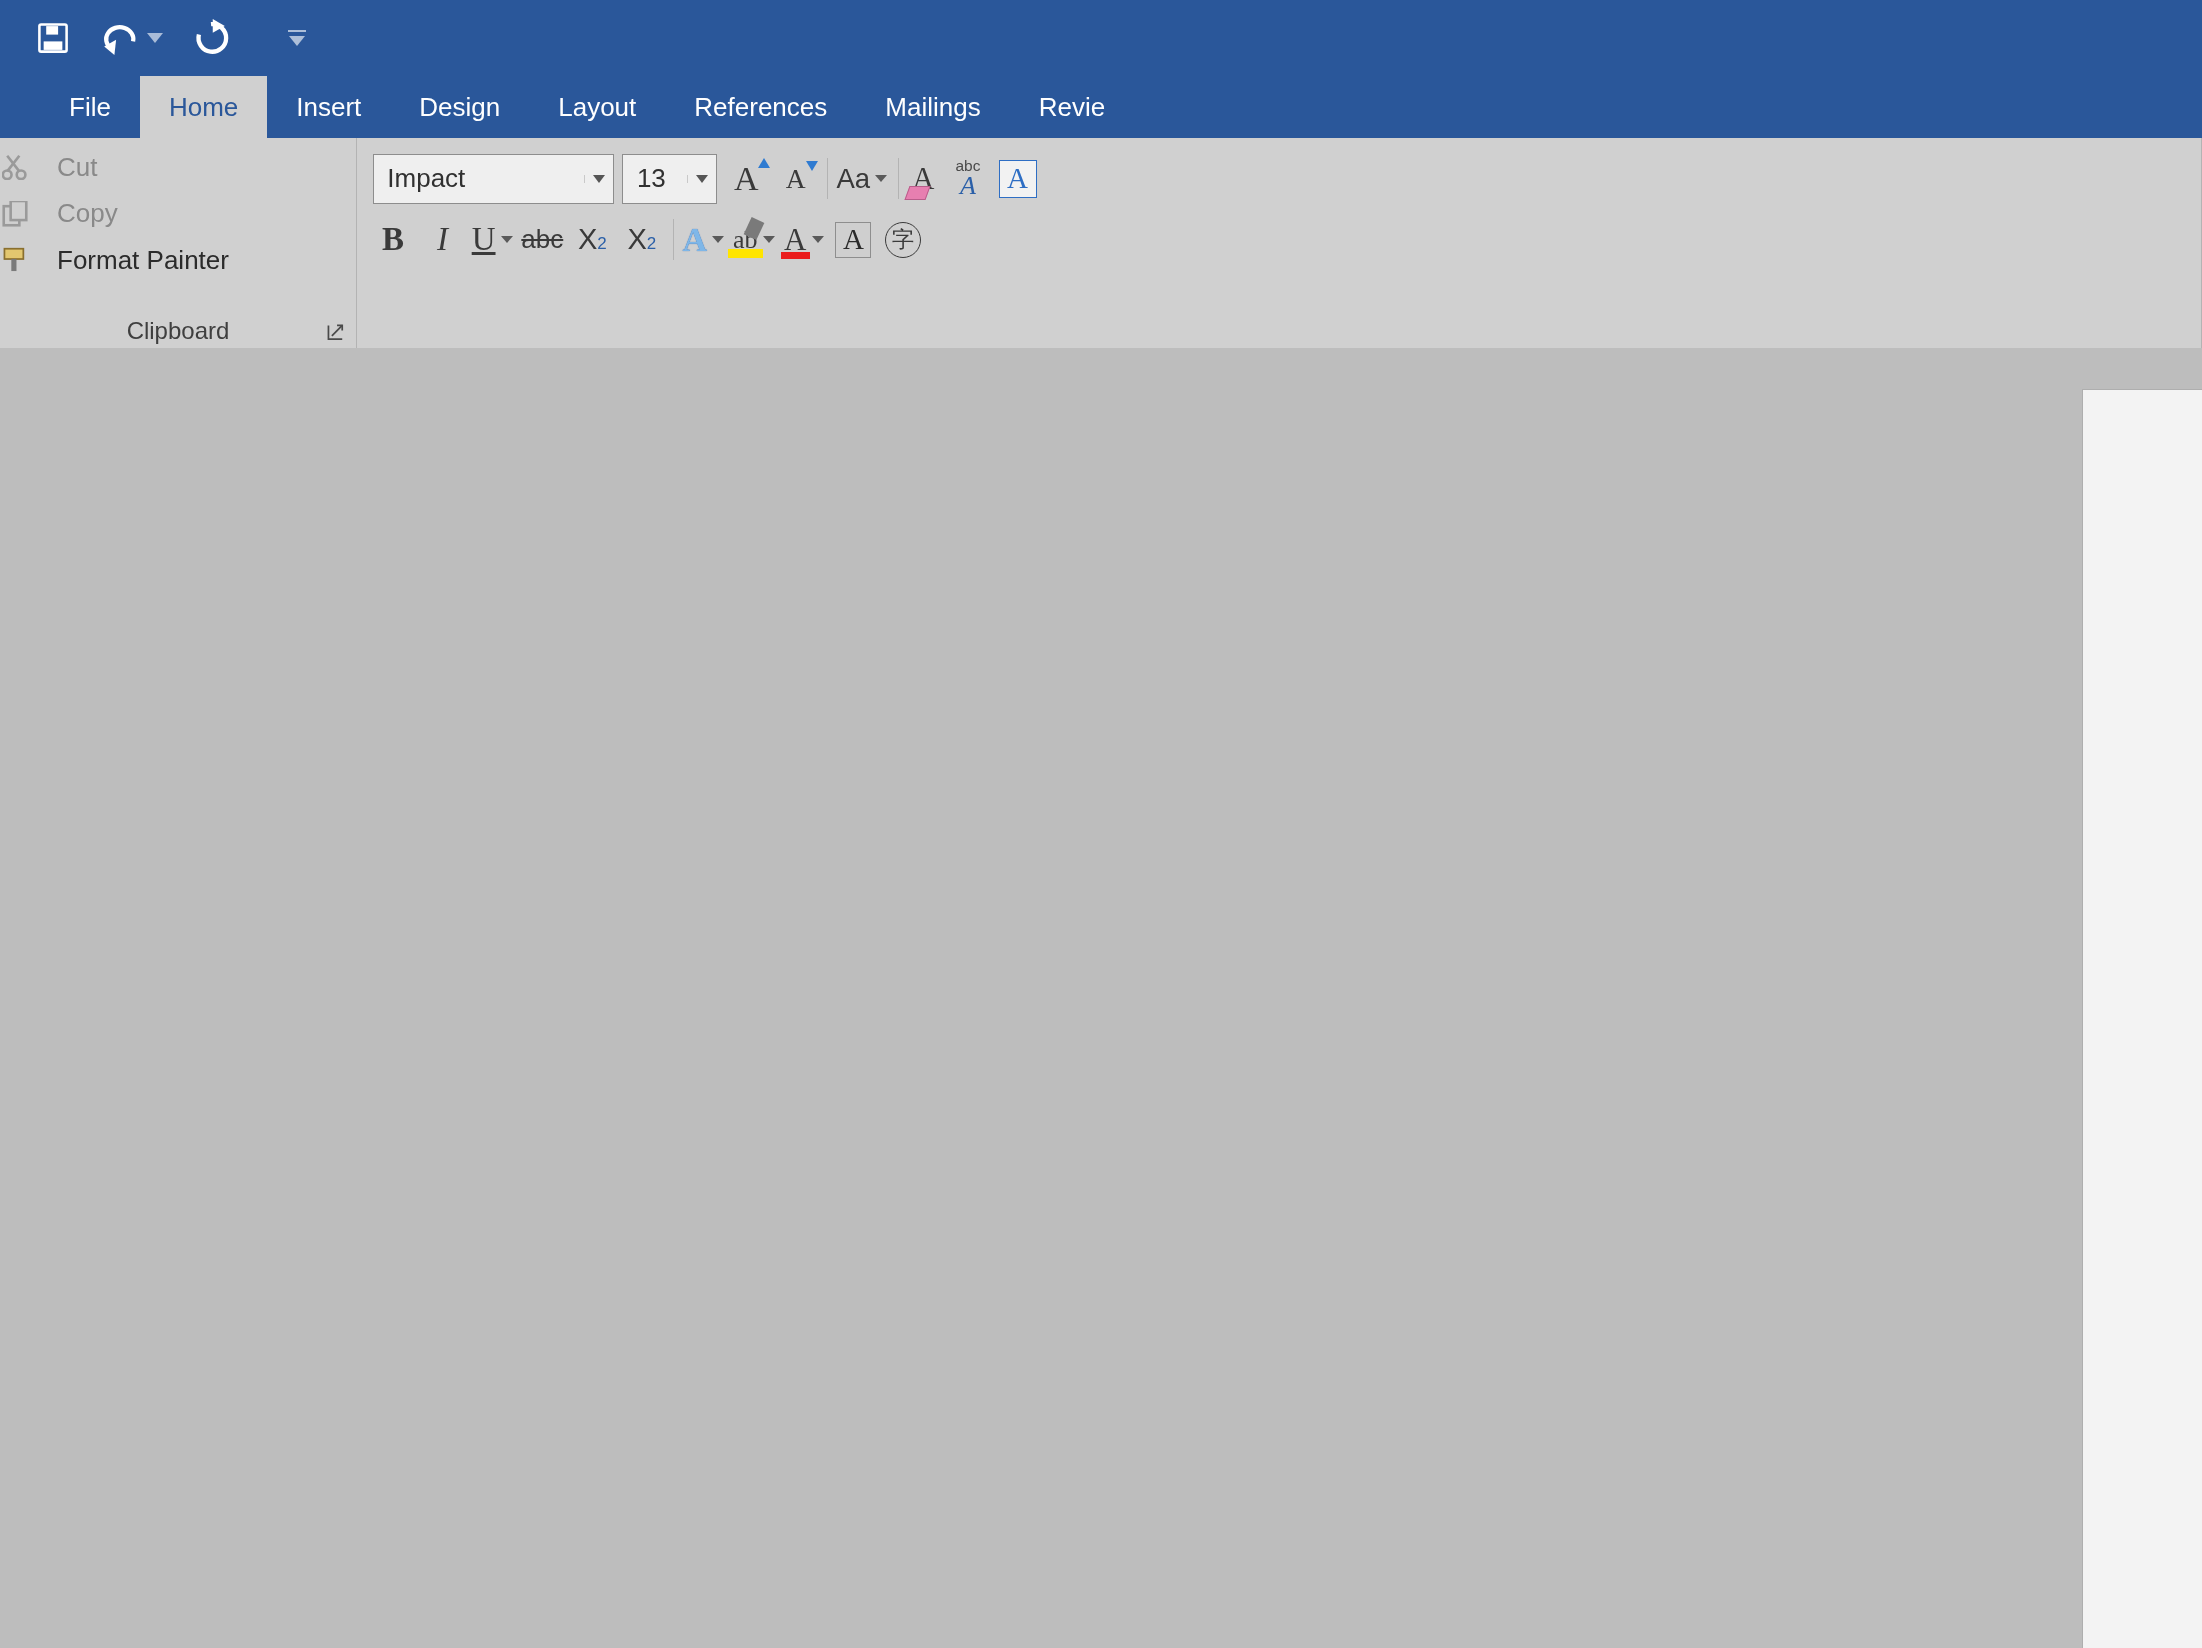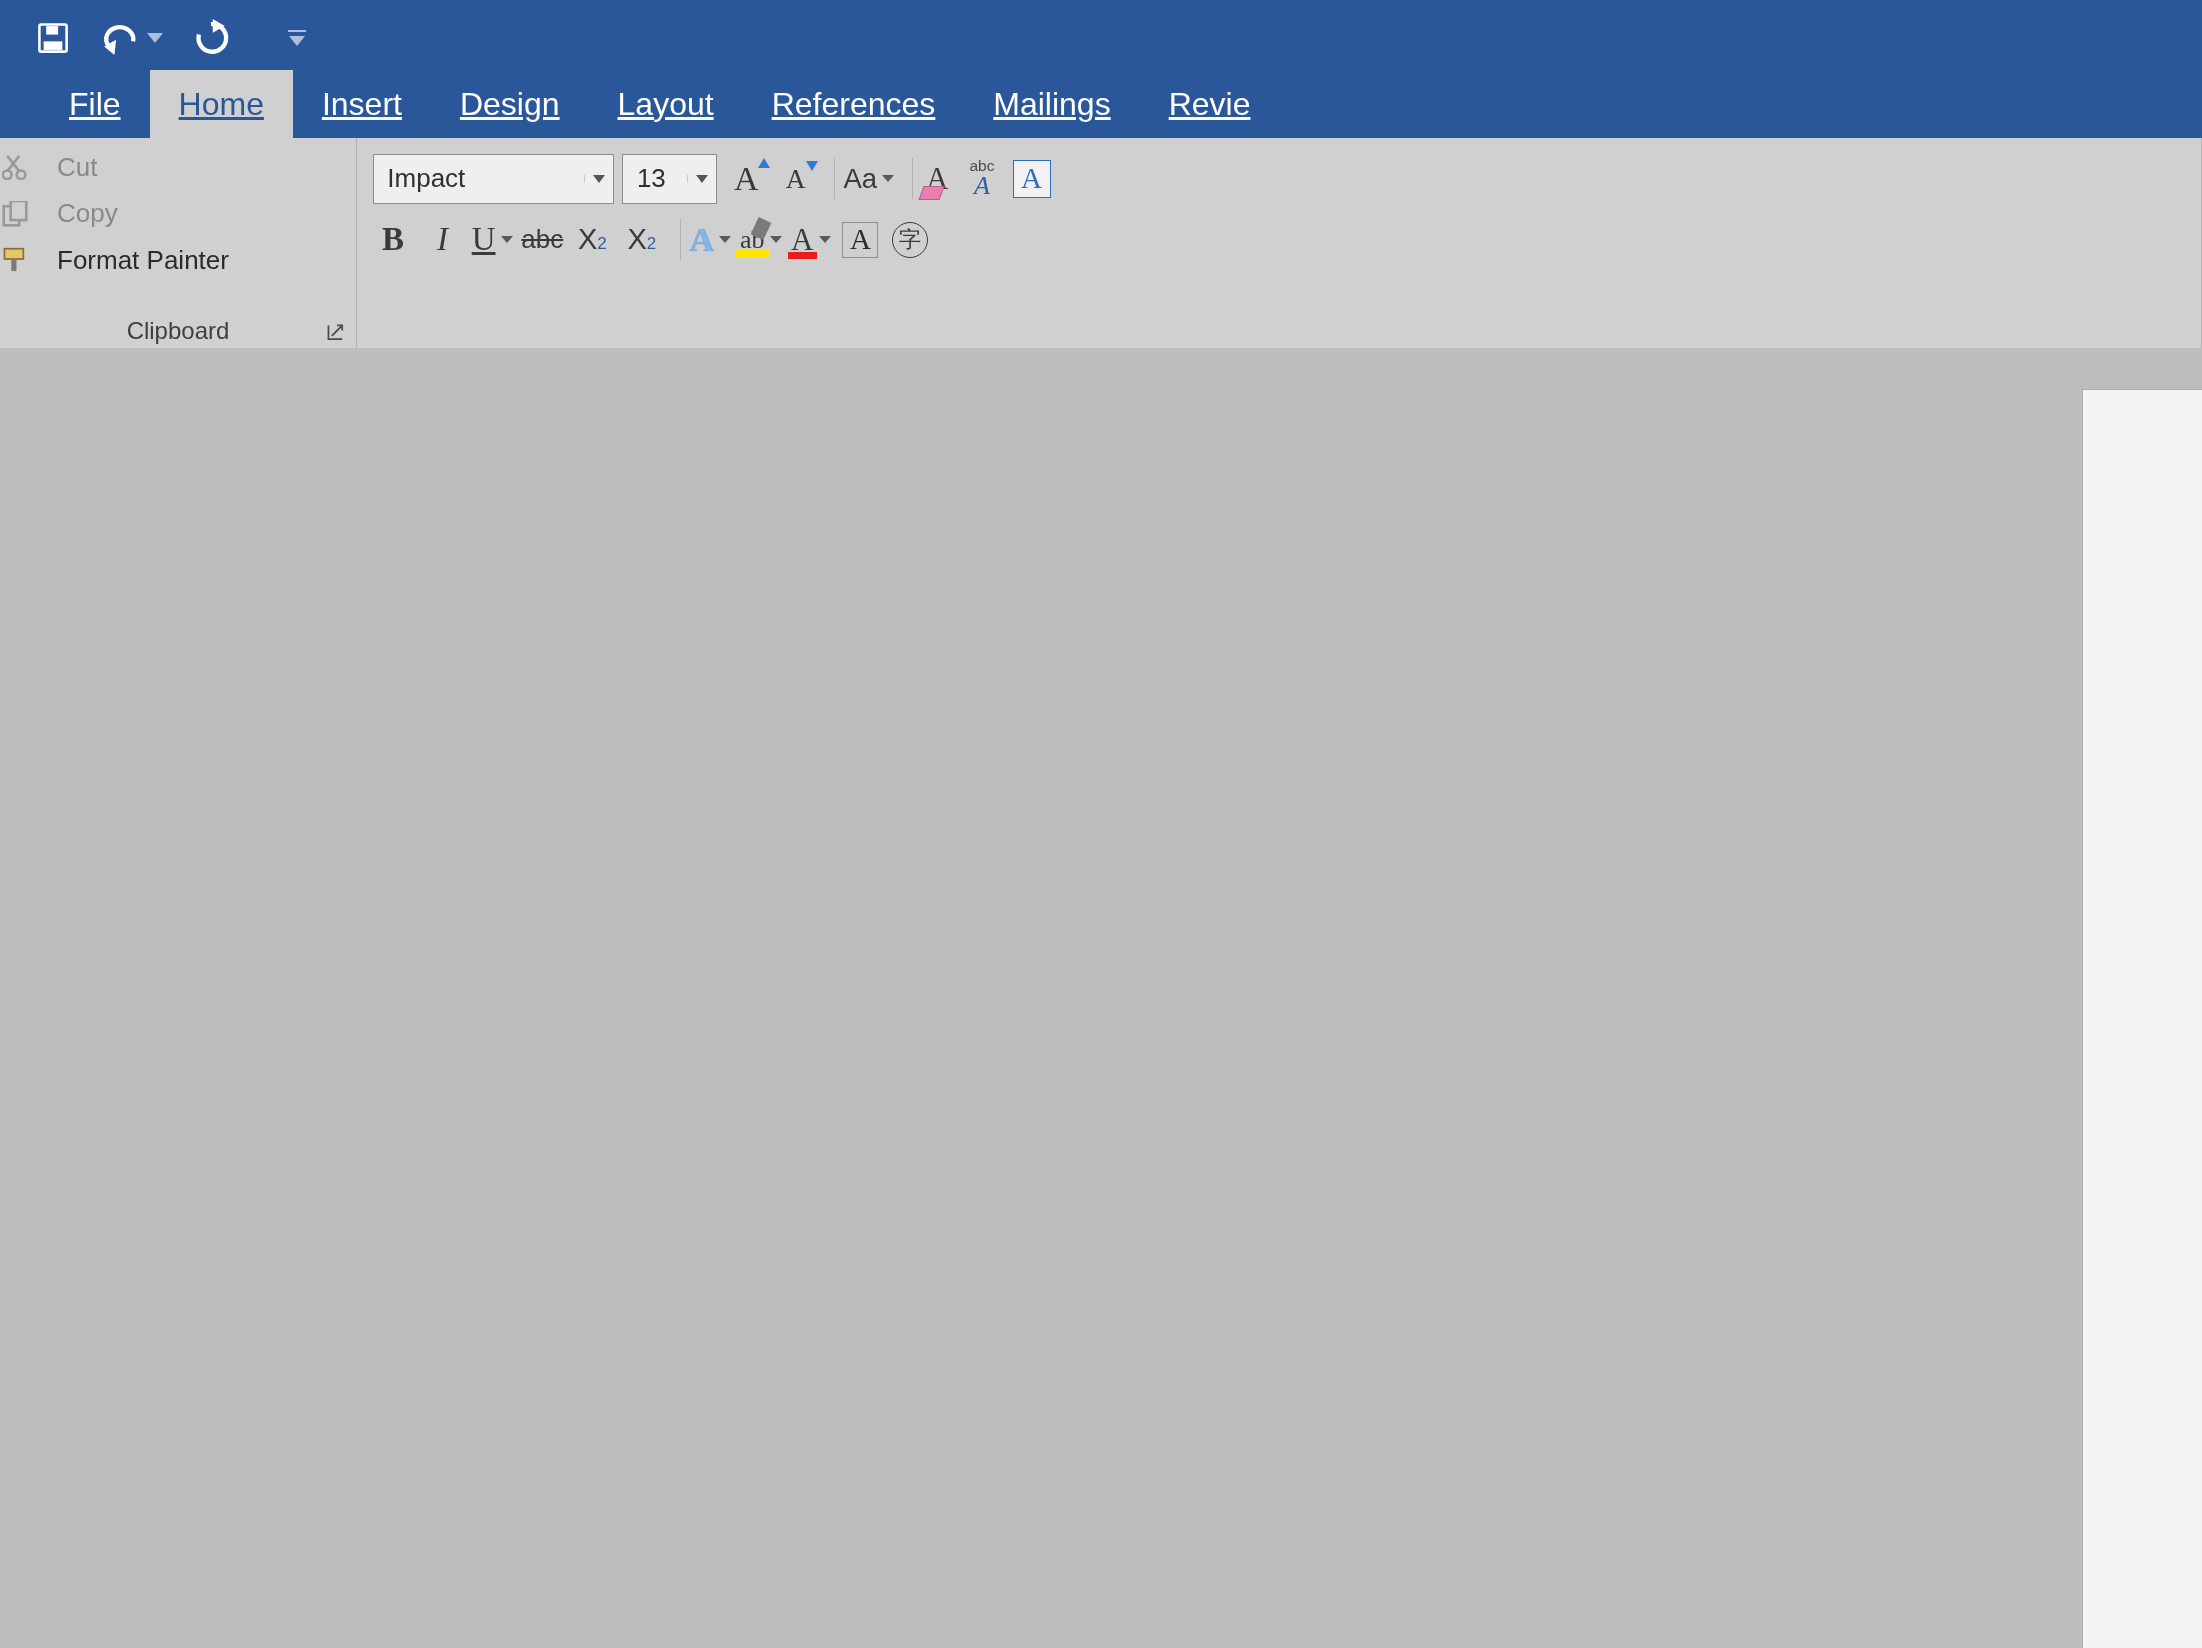--- a/index.html
+++ b/index.html
@@ -43,24 +43,23 @@
   
   .tabstrip {
     height: 62px;
     background: #2a579a;
     display: flex;
     align-items: flex-end;
     padding-left: 40px;
   }
   .tab {
     color: #fff;
-    font-size: 32px;
+    font-size: 26px;
     padding: 15.5px 29px 15.5px 29px;
     white-space: nowrap;
-    text-decoration: underline;
   }
   .tab.active {
     background: #d0d0d0;
     color: #2a579a;
   }
 
   
   .ribbon {
     height: 211px;
     background: #d0d0d0;
@@ -147,21 +146,21 @@
     border-left: 6.9px solid transparent;
     border-right: 6.9px solid transparent;
     border-top: 8.6px solid #555;
   }
 
   .icon-btn {
     display: inline-flex; align-items: center; justify-content: center;
     min-width: 41px; height: 41px; position: relative;
     color: #3a3a3a;
   }
-  .icon-btn.sep-l { border-left: 0.9px solid #b3b3b3; padding-left: 8.6px; margin-left: 9px; }
+  .icon-btn.sep-l { border-left: 0.9px solid #b3b3b3; padding-left: 8.6px; margin-left: 2px; }
   .icon-btn .small-tri {
     width: 0; height: 0;
     border-left: 6px solid transparent;
     border-right: 6px solid transparent;
     border-top: 7.7px solid #5a5a5a;
     margin-left: 5.2px;
   }
   .fmt-bold   { font-family: "Times New Roman", serif; font-weight: 900; font-size: 33px; }
   .fmt-italic { font-family: "Times New Roman", serif; font-style: italic; font-size: 33px; }
   .fmt-under  { font-family: "Times New Roman", serif; font-size: 33px; text-decoration: underline; text-decoration-thickness: 2.6px; }

